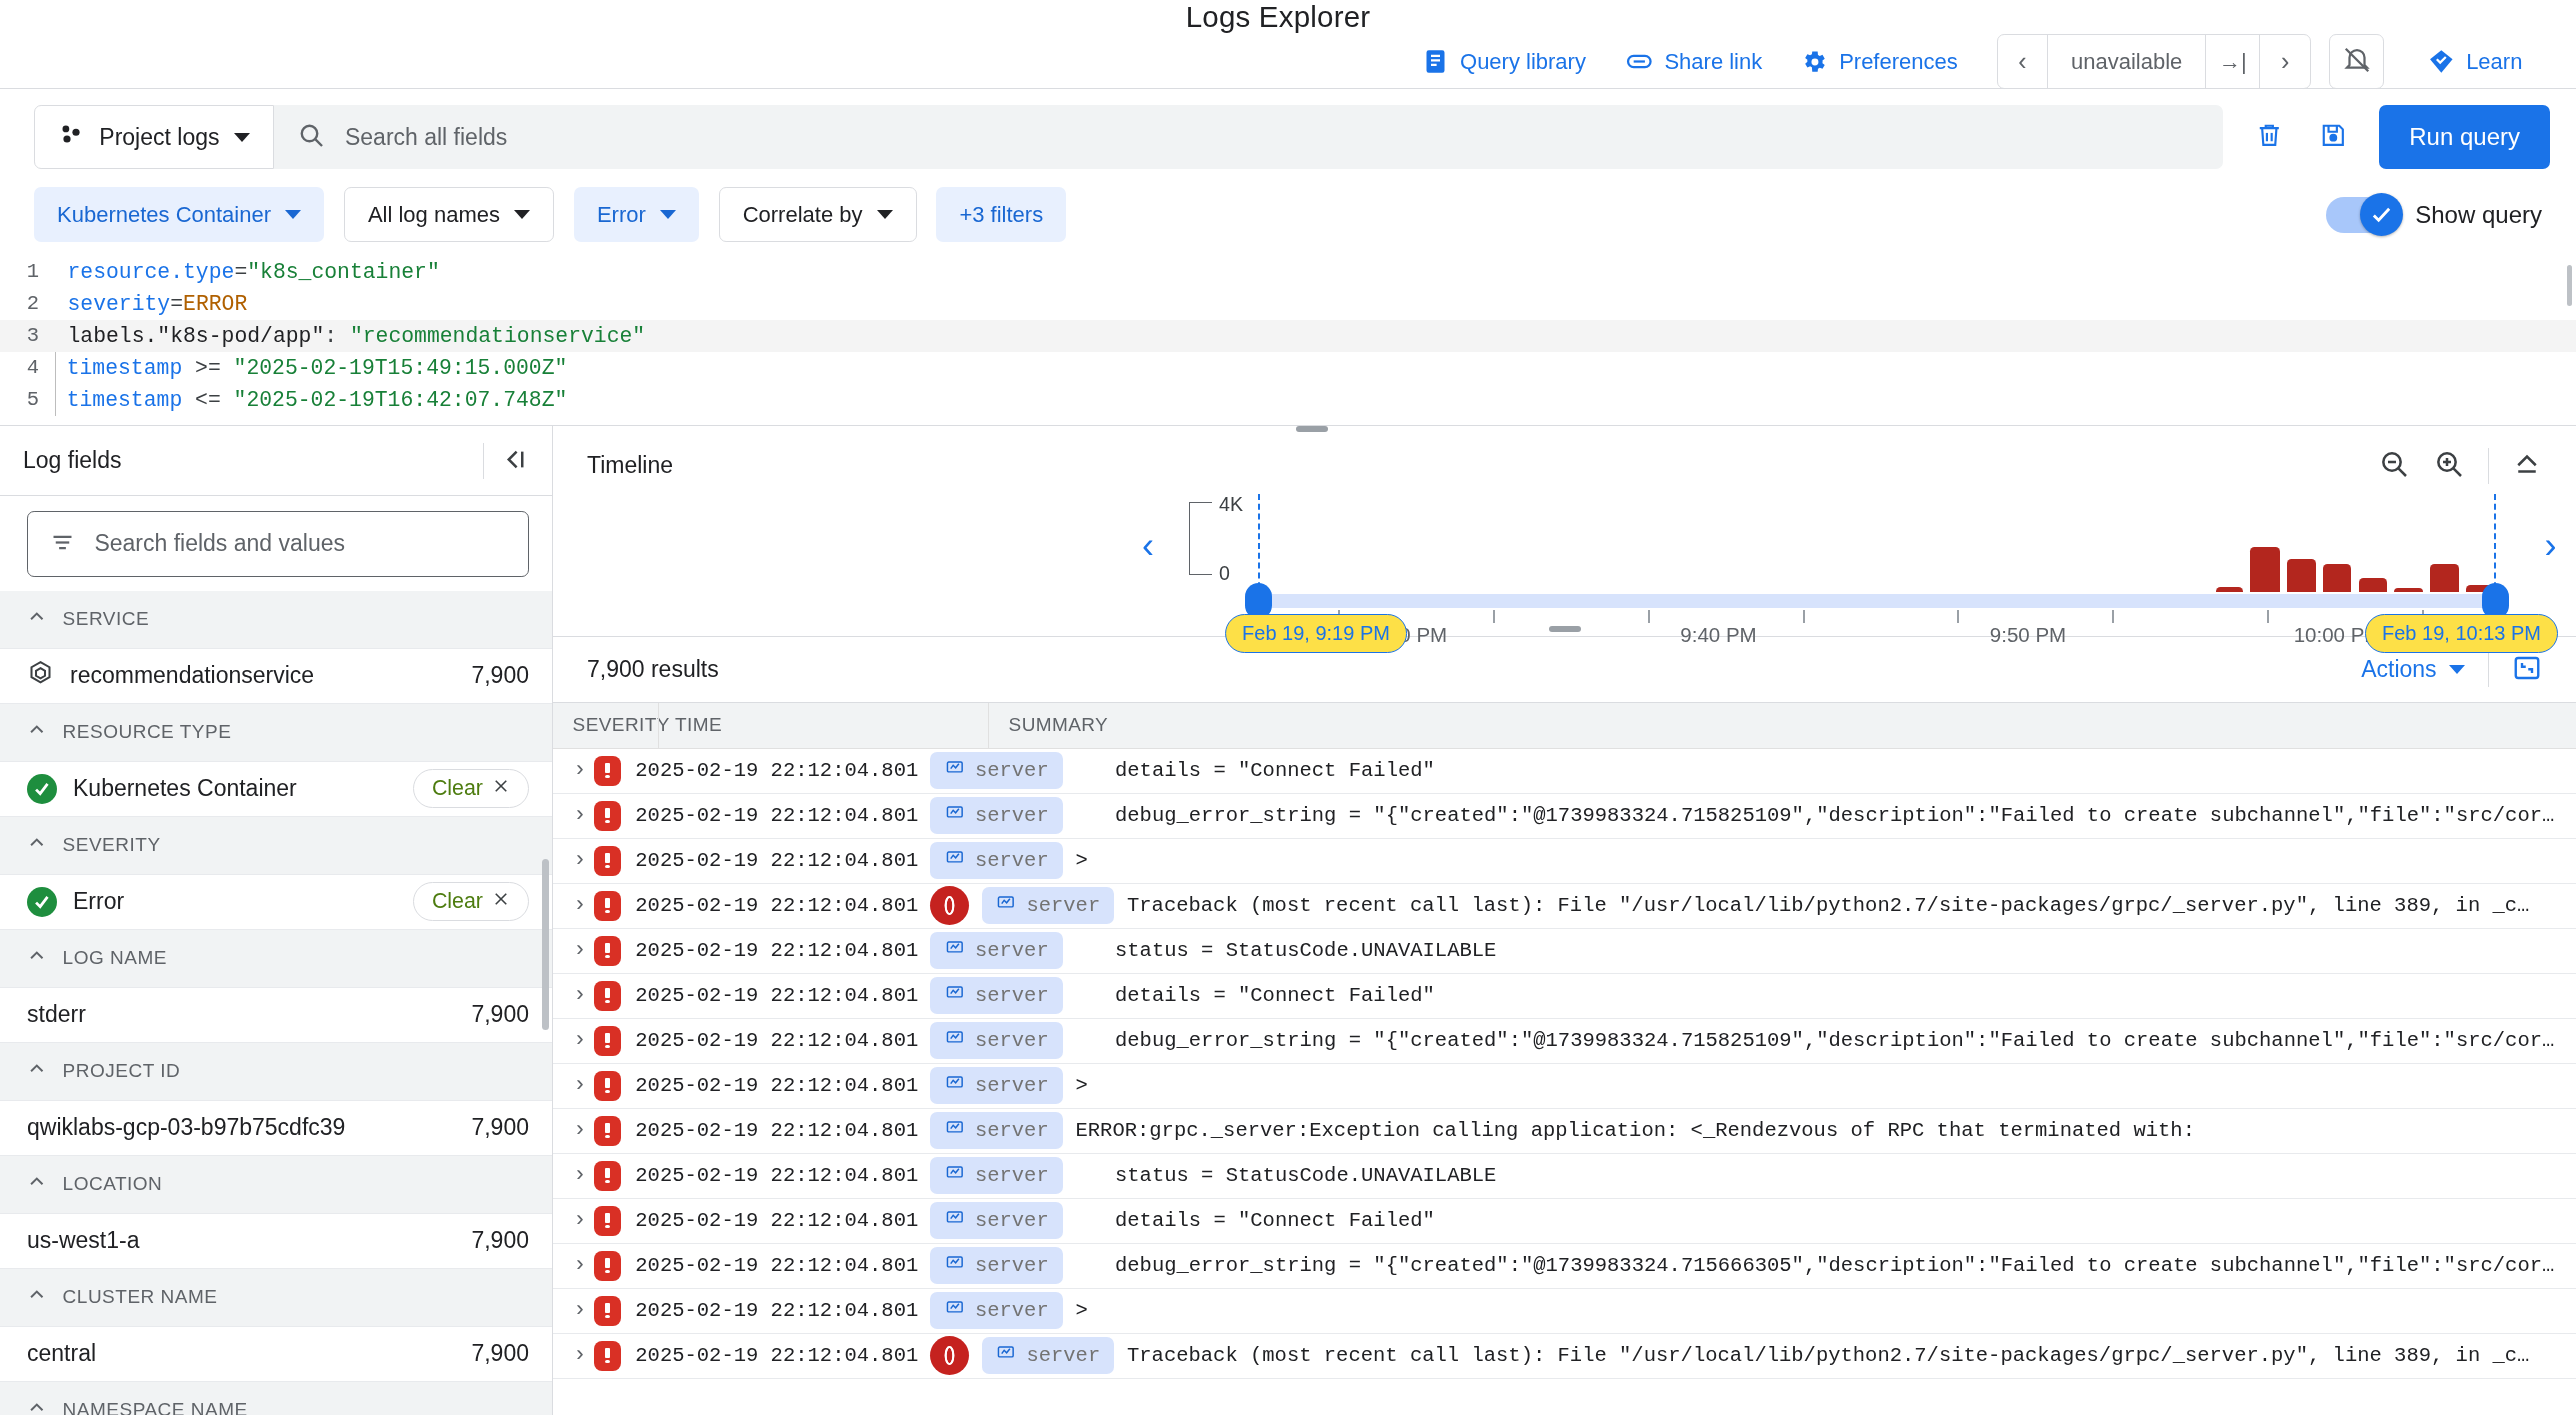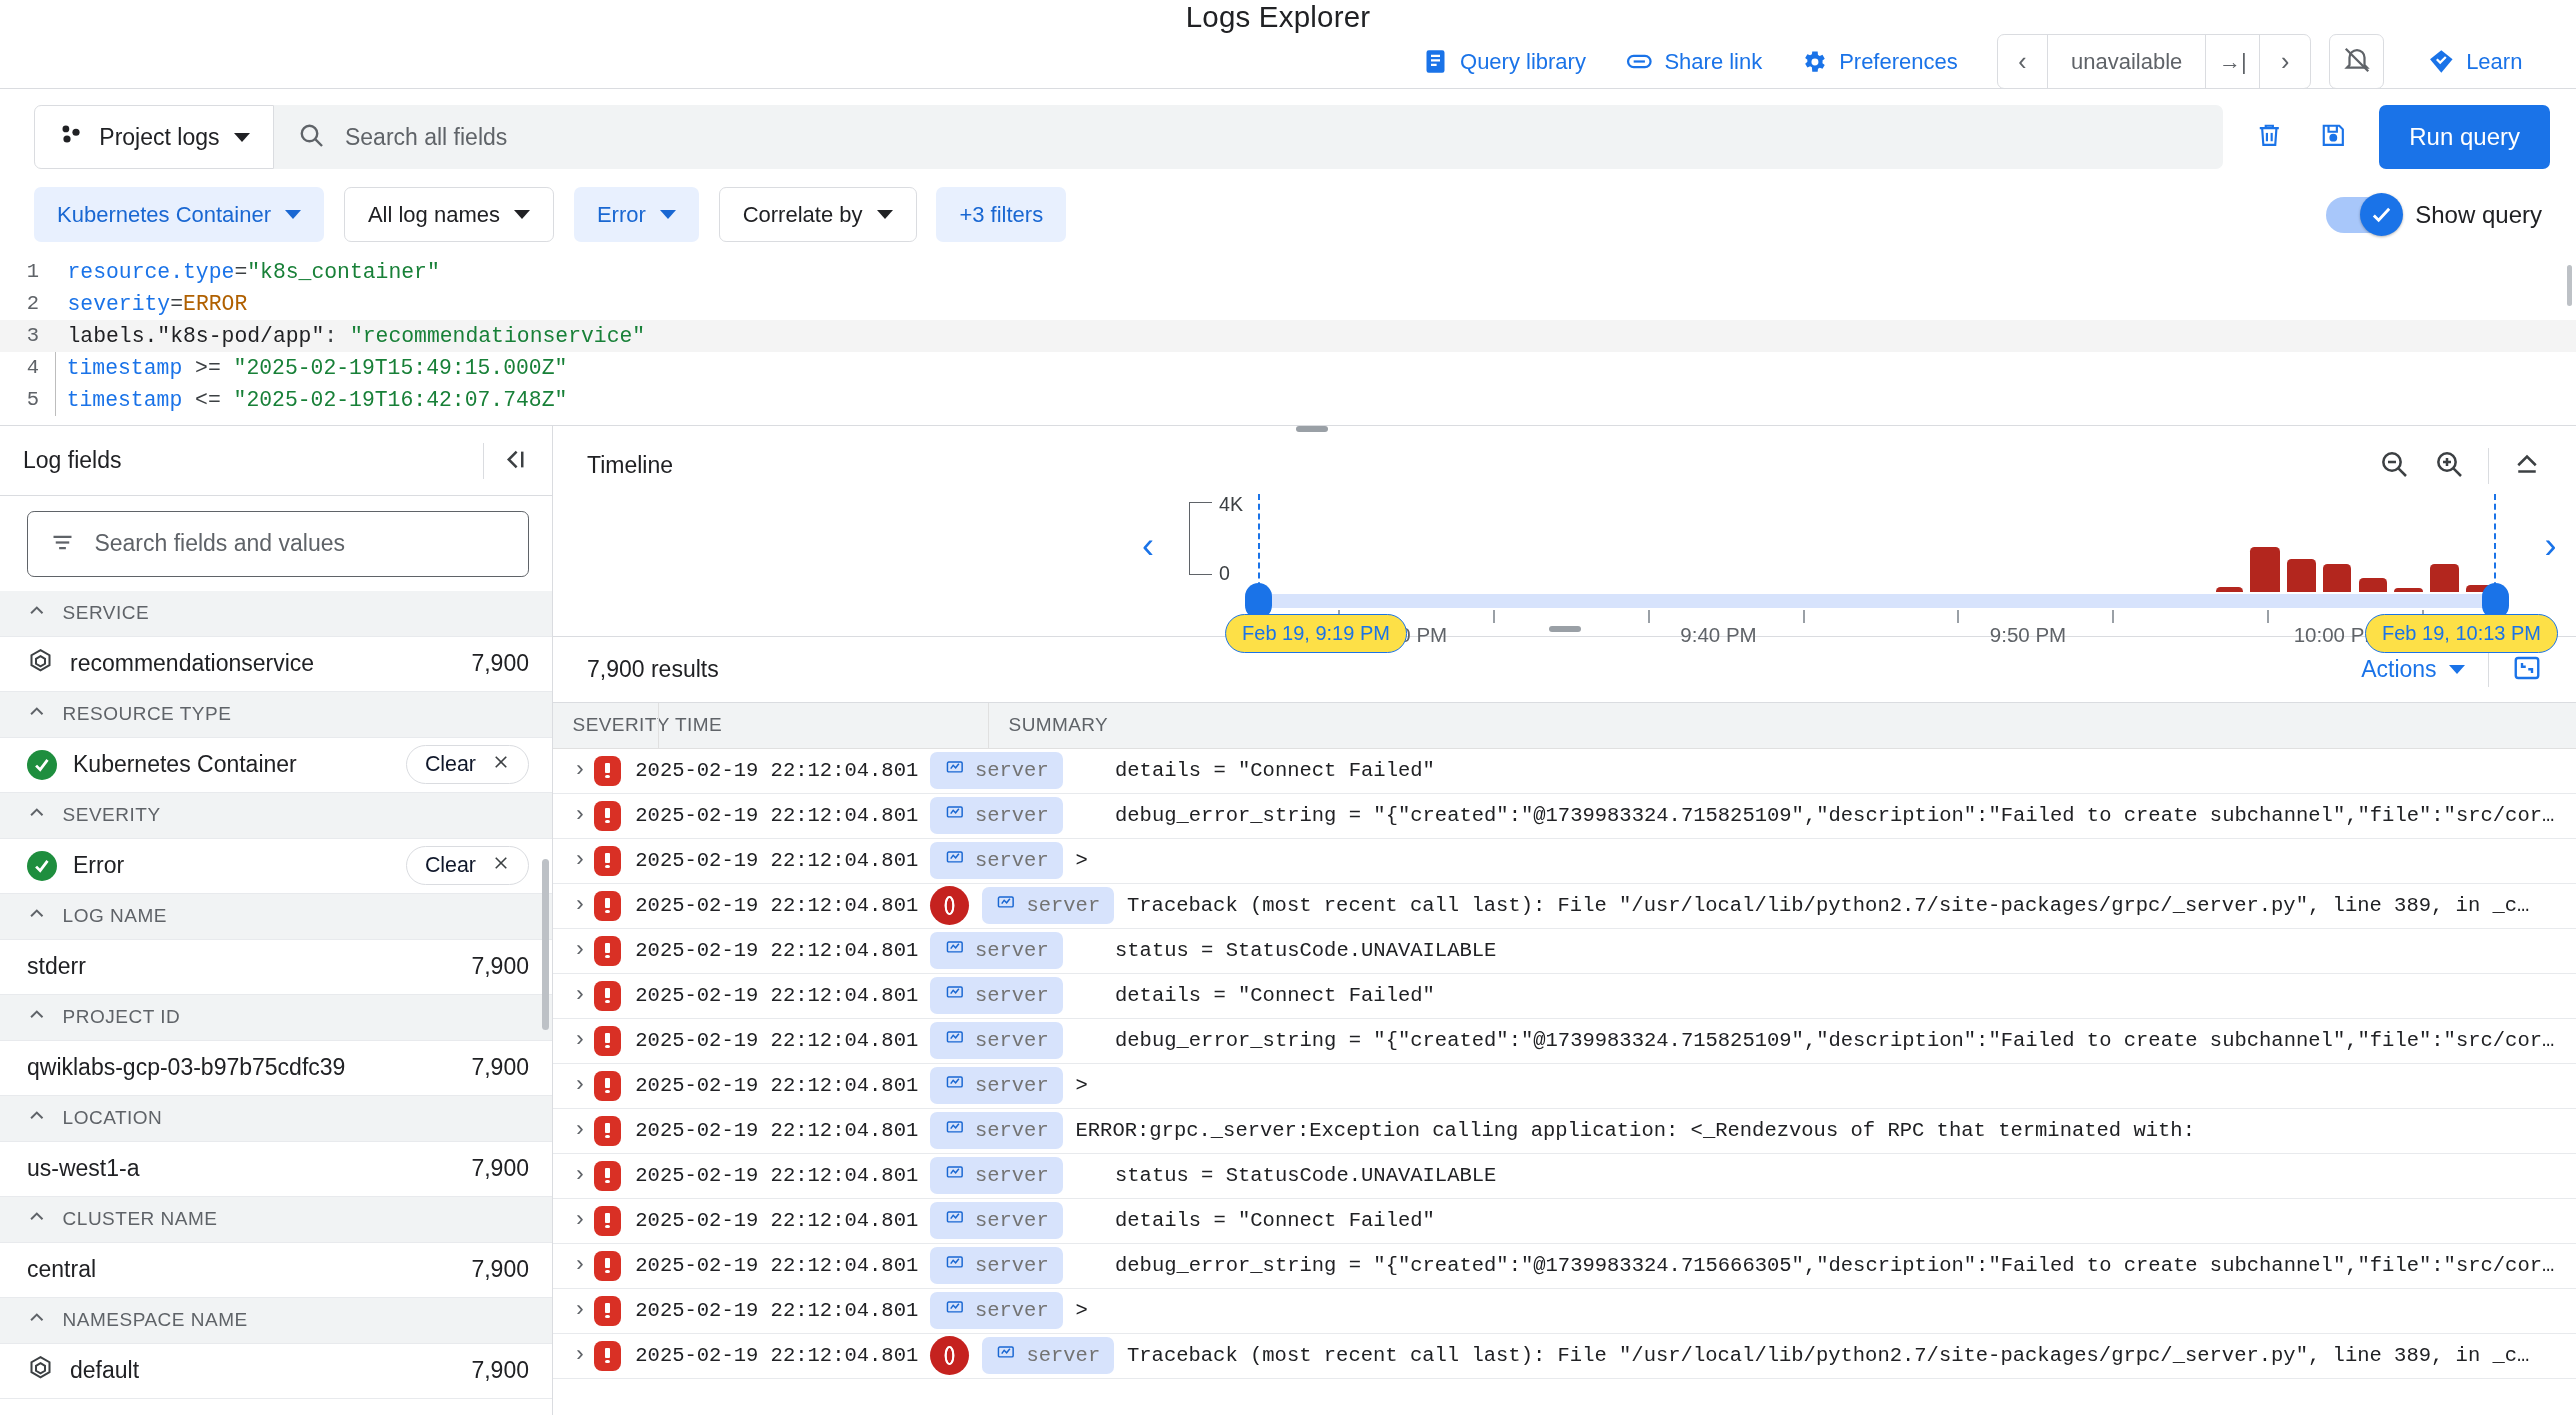--- a/index.html
+++ b/index.html
@@ -139,33 +139,33 @@
   .lp-collapse { display:flex; align-items:center; gap:18px; color:#3c4043; }
   .vdiv { width:0.9px; height:36px; background:#dadce0; }
   .lp-search-wrap { padding: 14.3px 23px 14.3px 27px; }
   .lp-search {
     height: 66px; border: 0.9px solid #5f6368; border-radius: 7.1px;
     display: flex; align-items: center; gap: 18px; padding: 0 21.4px;
   }
   .lp-search-ph { color: #5f6368; font-size: 23px; }
   .lp-list { flex:1; overflow: hidden; position: relative; }
   .grp-head {
-    background: #f1f3f4; height: 46px; display:flex; align-items:center; gap: 16px;
+    background: #f1f3f4; height: 58px; display:flex; align-items:center; gap: 16px;
     padding: 0 18px 0 27px; font-size: 19px; color: #5f6368; letter-spacing: 0.5px;
     border-bottom: 0.9px solid #e8eaed;
   }
   .grp-row {
     height: 55px; display: flex; align-items: center; padding: 0 23px 0 27px;
     border-bottom: 0.9px solid #e8eaed; font-size: 23px; color: #202124; gap: 16px;
   }
   .grp-row .count { margin-left: auto; font-size: 23px; color: #202124; }
   .clear-pill {
     margin-left: auto; border: 0.9px solid #dadce0; border-radius: 19.6px;
-    height: 39px; padding: 0 18px; display: flex; align-items: center; gap: 16px;
-    font-size: 21.4px; color: #0f172a; cursor: pointer;
+    height: 39px; padding: 0 18px; display: flex; align-items: center; gap: 9px;
+    font-size: 21.4px; color: #4d7c0f; cursor: pointer;
   }
   .check-green {
     width: 30px; height: 30px; border-radius: 50%; background: #1e8e3e;
     display:flex; align-items:center; justify-content:center; flex:0 0 30px;
   }
   .lp-scrollbar {
     position: absolute; right: 2.7px; top: 268px; width: 7.1px; height: 171px;
     background: #bdc1c6; border-radius: 3.6px;
   }
 

